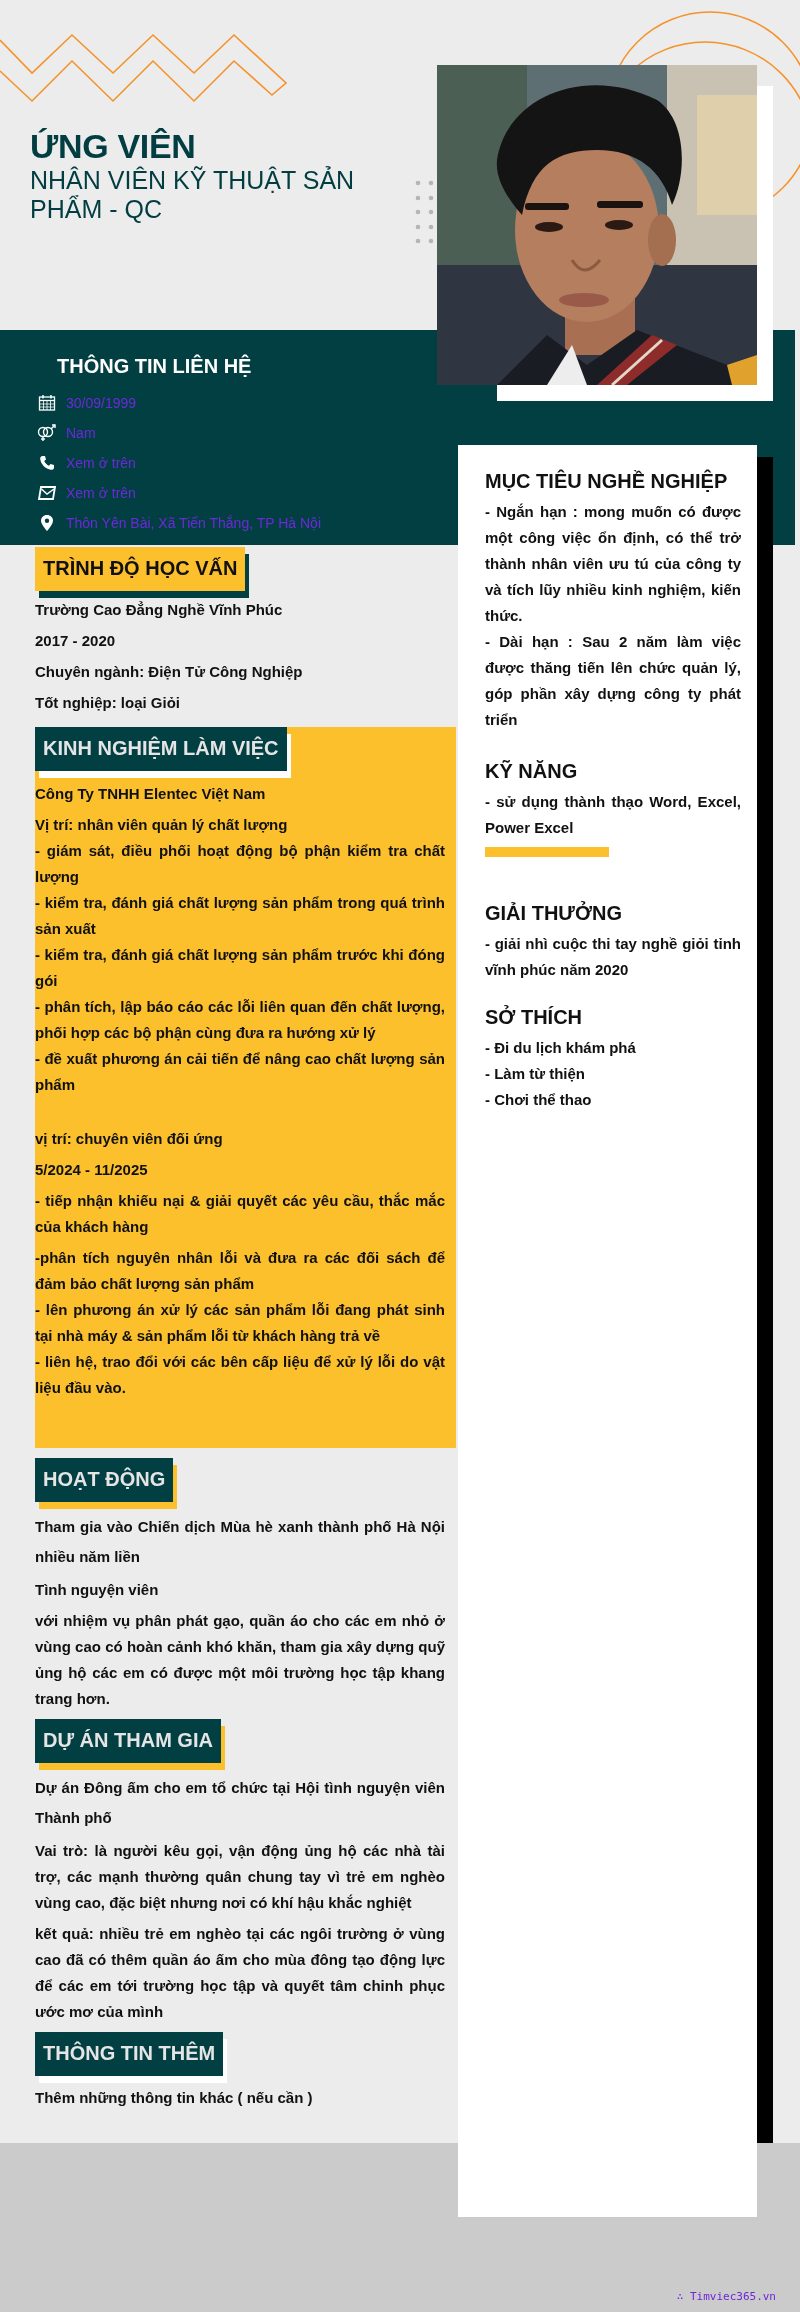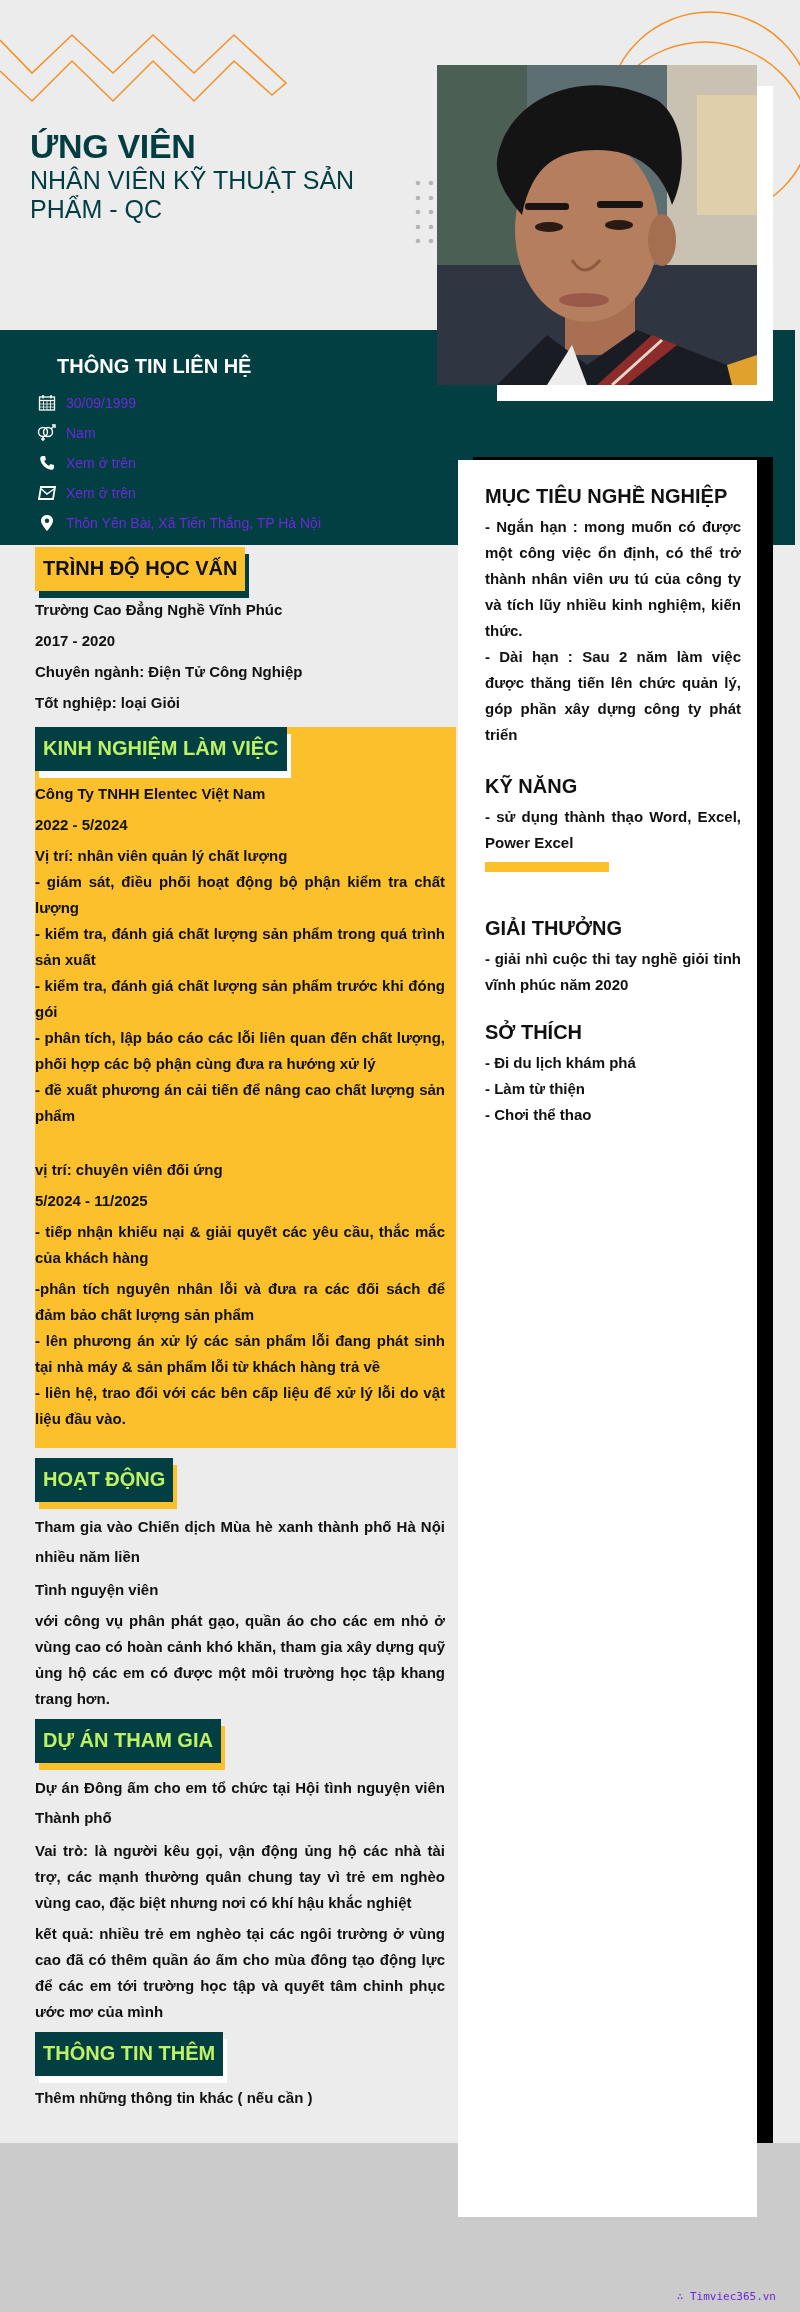--- a/index.html
+++ b/index.html
@@ -32,33 +32,33 @@
   .contact-row { display: flex; align-items: center; height: 30px; color: #6d28d9; font-size: 14px; }
   .contact-row .ico { width: 22px; height: 18px; margin-right: 8px; display: flex; align-items: center; justify-content: center; }
   .contact-row svg { display: block; }
 
   
   .sec-head { position: absolute; left: 35px; display: inline-block; }
   .sec-head .shadow { position: absolute; left: 4px; top: 7px; right: -4px; bottom: -7px; }
   .sec-head .label { position: relative; display: inline-block; padding: 7px 8px 8px 8px; font-size: 20px; font-weight: bold; line-height: 29px; white-space: nowrap; }
   .head-yellow .label { background: #fdc02d; color: #111; }
   .head-yellow .shadow { background: #023f42; }
-  .head-teal .label { background: #023f42; color: #bef264; }
+  .head-teal .label { background: #023f42; color: #e5e5e5; }
   .head-teal .shadow { background: #fdc02d; }
   .head-teal.white-shadow .shadow { background: #fff; }
 
   .left-block { position: absolute; left: 35px; width: 410px; font-size: 15px; font-weight: bold; color: #111; }
   .left-block p { line-height: 26px; text-align: justify; }
   .left-block p.gap { margin-top: 5px; }
 
   .exp-bg { left: 35px; top: 727px; width: 421px; height: 721px; background: #fdc02d; }
 
   
   .card-shadow { left: 473px; top: 457px; width: 300px; height: 1773px; background: #000; }
-  .card { left: 458px; top: 460px; width: 299px; height: 1772px; background: #fff; padding: 22px 16px 0 27px; }
+  .card { left: 458px; top: 445px; width: 299px; height: 1772px; background: #fff; padding: 22px 16px 0 27px; }
   .card h3 { font-size: 20px; font-weight: bold; color: #111; line-height: 28px; margin-bottom: 4px; }
   .card p { font-size: 15px; font-weight: bold; line-height: 26px; text-align: justify; color: #111; }
   .card .yellow-bar { width: 124px; height: 10px; background: #fdc02d; margin-top: 6px; }
 
   .bottom-gray { left: 0; top: 2143px; width: 800px; height: 169px; background: #cbcbcb; }
   .watermark { right: 24px; top: 2290px; font-family: "DejaVu Sans Mono", monospace; font-size: 11px; color: #6d28d9; }
 </style>
 </head>
 <body>
 
@@ -221,21 +221,20 @@
   <p class="gap">Tốt nghiệp: loại Giỏi</p>
 </div>
 
 <div class="abs exp-bg"></div>
 <div class="sec-head head-teal white-shadow" style="top:727px;">
   <span class="shadow"></span>
   <span class="label">KINH NGHIỆM LÀM VIỆC</span>
 </div>
 <div class="left-block" style="top:781px;">
   <p>Công Ty TNHH Elentec Việt Nam</p>
-  <p class="gap">2022 - 5/2024</p>
   <p class="gap">Vị trí:  nhân viên quản lý chất lượng</p>
   <p>- giám sát, điều phối hoạt động bộ phận kiểm tra chất lượng</p>
   <p>- kiểm tra, đánh giá chất lượng sản phẩm trong quá trình sản xuất</p>
   <p>- kiểm tra, đánh giá chất lượng sản phẩm trước khi đóng gói</p>
   <p>- phân tích, lập báo cáo các lỗi liên quan đến chất lượng, phối hợp các bộ phận cùng đưa ra hướng xử lý</p>
   <p>- đề xuất phương án cải tiến để nâng cao chất lượng sản phẩm</p>
   <p style="margin-top:28px;">vị trí: chuyên viên đối ứng</p>
   <p class="gap">5/2024 - 11/2025</p>
   <p class="gap">- tiếp nhận khiếu nại &amp; giải quyết các yêu cầu, thắc mắc của khách hàng</p>
   <p class="gap">-phân tích nguyên nhân lỗi và đưa ra các đối sách để đảm bảo chất lượng sản phẩm</p>
@@ -243,21 +242,21 @@
   <p>- liên hệ, trao đổi với các bên cấp liệu để xử lý lỗi do vật liệu đầu vào.</p>
 </div>
 
 <div class="sec-head head-teal" style="top:1458px;">
   <span class="shadow"></span>
   <span class="label">HOẠT ĐỘNG</span>
 </div>
 <div class="left-block" style="top:1512px;">
   <p style="line-height:30px;">Tham gia vào Chiến dịch Mùa hè xanh thành phố Hà Nội nhiều năm liền</p>
   <p class="gap">Tình nguyện viên</p>
-  <p class="gap">với công vụ phân phát gạo, quần áo cho các em nhỏ ở vùng cao có hoàn cảnh khó khăn, tham gia xây dựng quỹ ủng hộ các em có được một môi trường học tập khang trang hơn.</p>
+  <p class="gap">với nhiệm vụ phân phát gạo, quần áo cho các em nhỏ ở vùng cao có hoàn cảnh khó khăn, tham gia xây dựng quỹ ủng hộ các em có được một môi trường học tập khang trang hơn.</p>
 </div>
 
 <div class="sec-head head-teal" style="top:1719px;">
   <span class="shadow"></span>
   <span class="label">DỰ ÁN THAM GIA</span>
 </div>
 <div class="left-block" style="top:1773px;">
   <p style="line-height:30px;">Dự án Đông ấm cho em tổ chức tại Hội tình nguyện viên Thành phố</p>
   <p class="gap">Vai trò: là người kêu gọi, vận động ủng hộ các nhà tài trợ, các mạnh thường quân chung tay vì trẻ em nghèo vùng cao, đặc biệt nhưng nơi có khí hậu khắc nghiệt</p>
   <p class="gap">kết quả: nhiều trẻ em nghèo tại các ngôi trường ở vùng cao đã có thêm quần áo ấm cho mùa đông tạo động lực để các em tới trường học tập và quyết tâm chinh phục ước mơ của mình</p>

